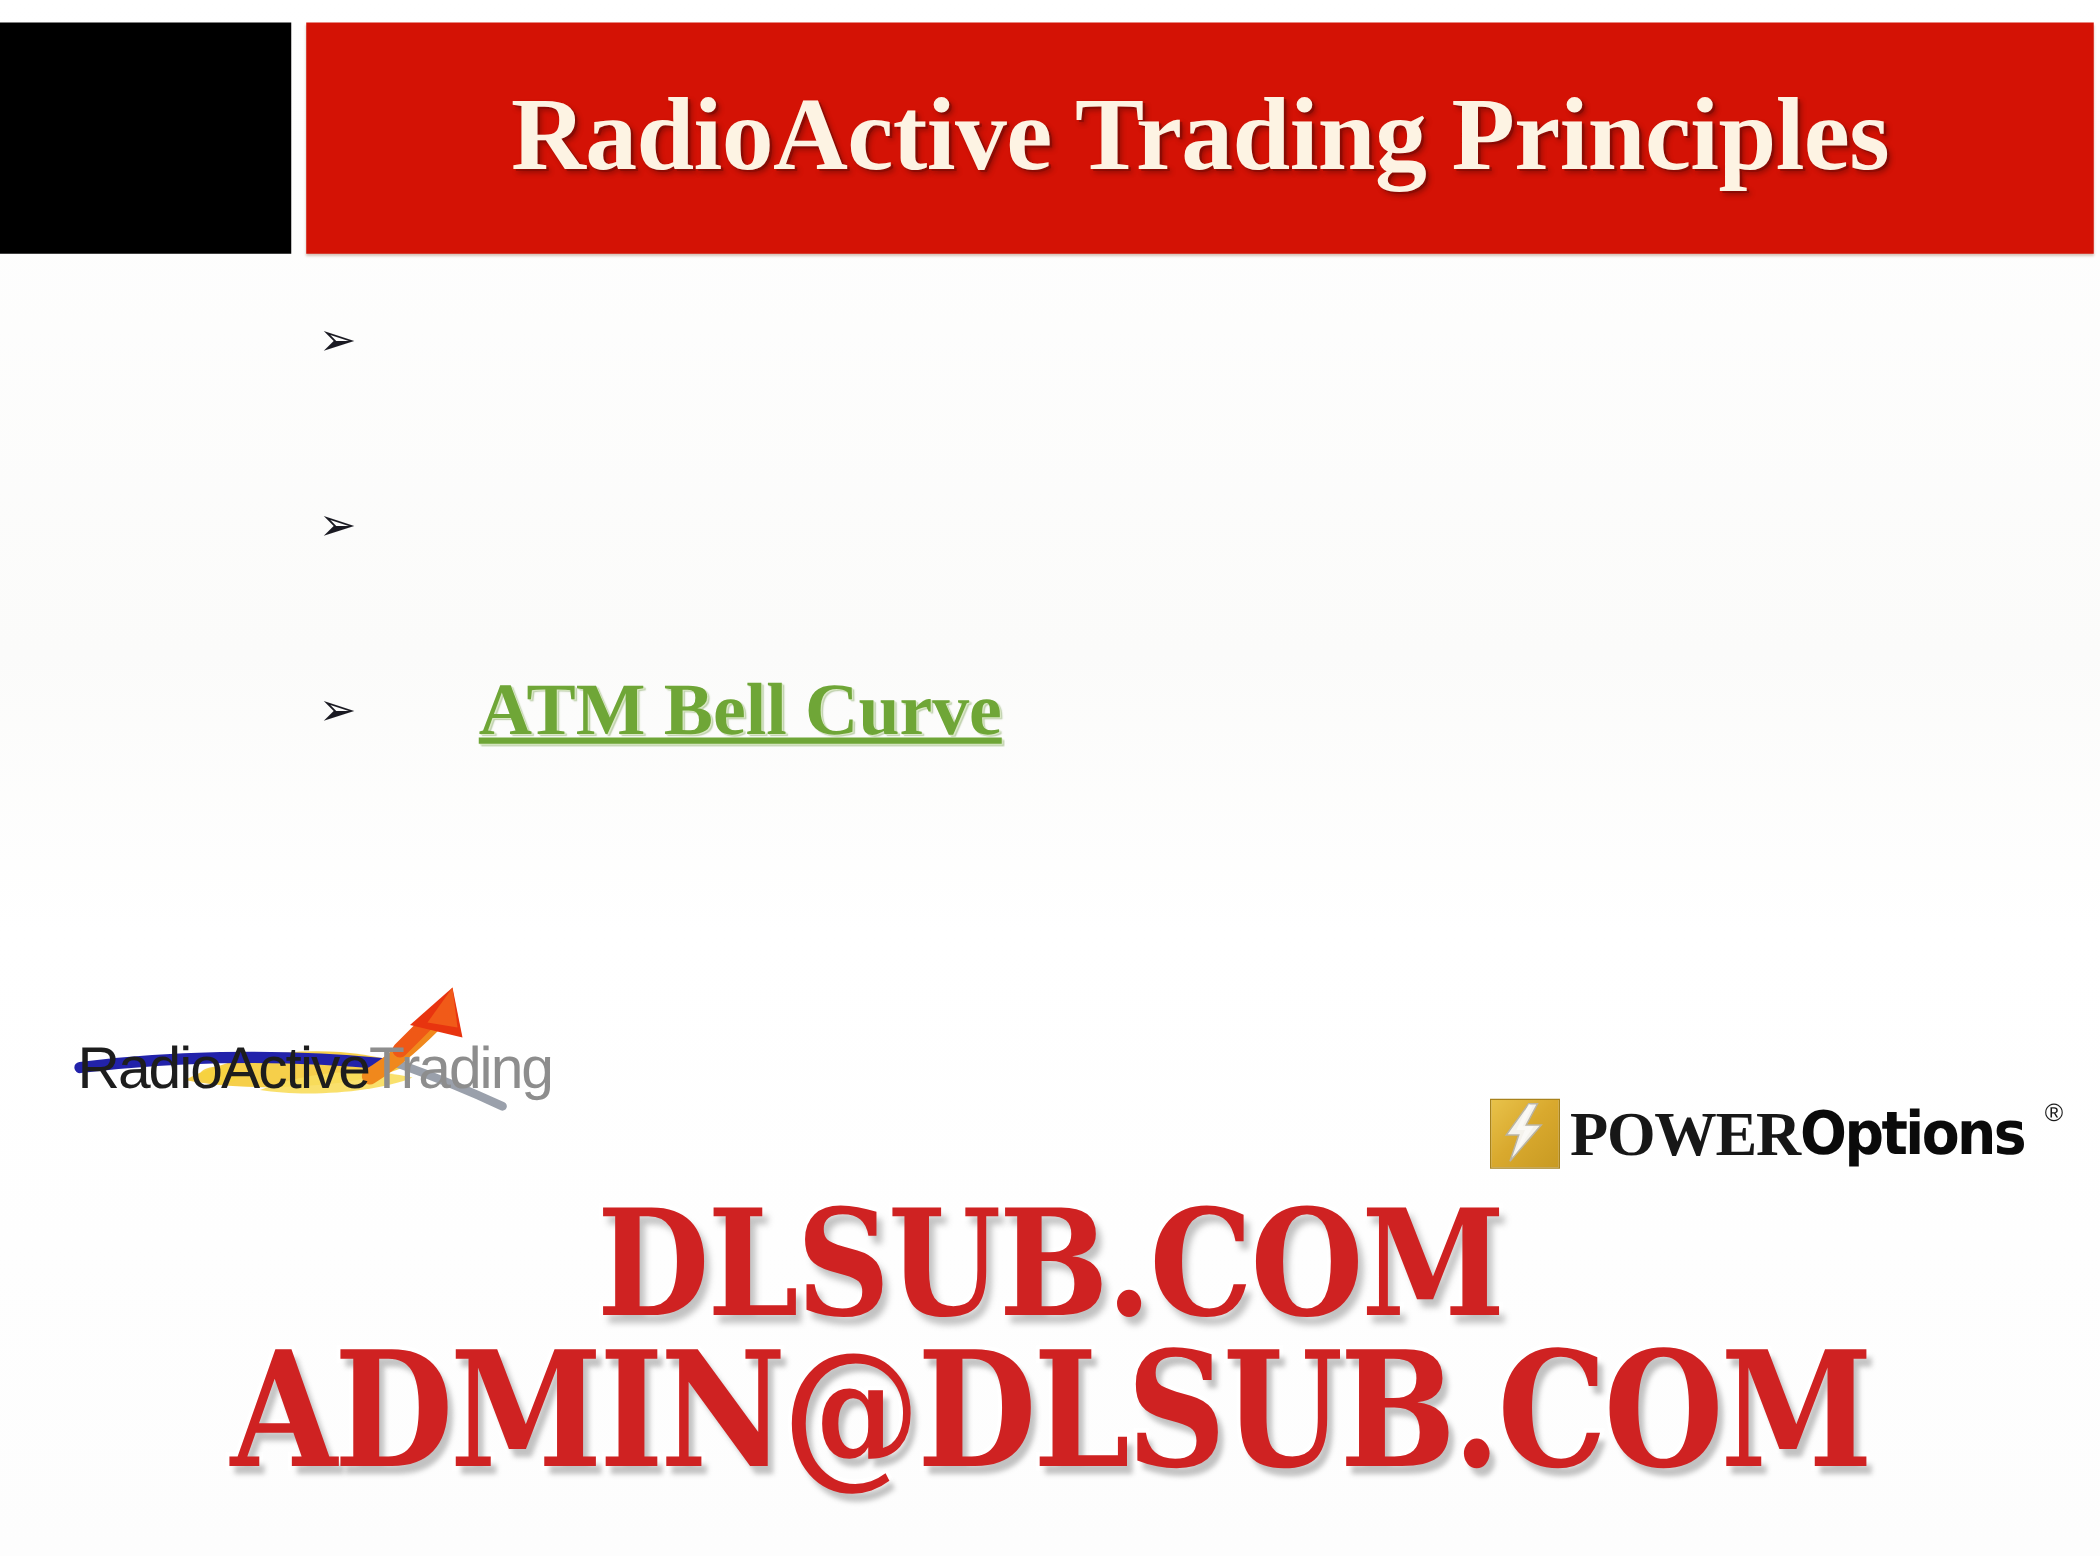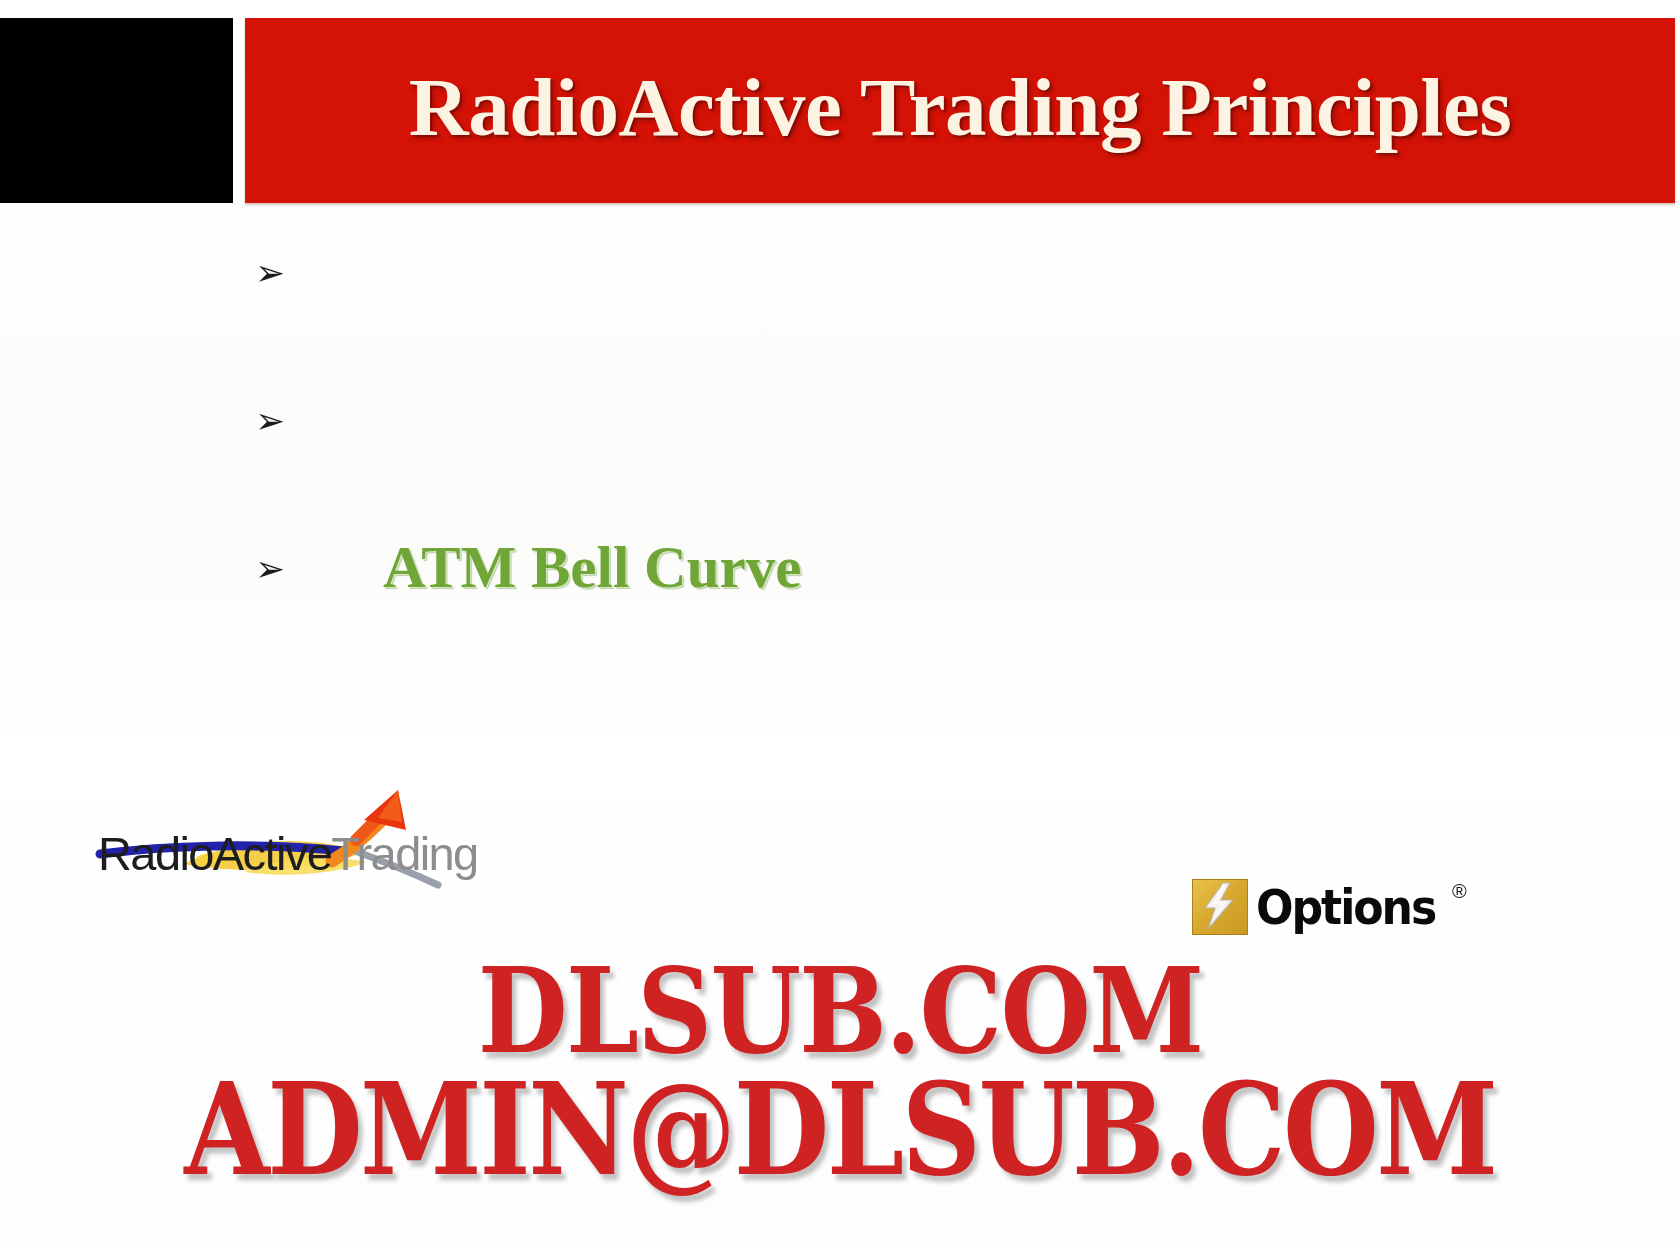--- a/index.html
+++ b/index.html
@@ -99,30 +99,30 @@
   }
   .navy { color: #131b33; }
   .ul   { text-decoration: underline; text-underline-offset: 6px; text-decoration-thickness: 5px; }
   .blk  { color: #0c0c0c; }
   .red  { color: #ee1111; }
   .grn  {
     color: #6fa637;
     text-shadow:
       1px 1px 0 #d9e8c4,
       2px 2px 1px rgba(110,150,70,0.45);
+    text-decoration: underline;
   }
 
   
   .rat-logo {
     position: absolute;
     left: 58px;
     top: 768px;
     width: 400px;
     height: 125px;
-    margin-left: 36px;
   }
   .rat-logo svg { display: block; }
   .rat-wordmark {
     position: absolute;
     left: 4px;
     top: 62px;
     font-family: "Liberation Sans", sans-serif;
     font-size: 47px;
     letter-spacing: -1.6px;
     line-height: 1;
@@ -256,20 +256,21 @@
     <div class="rat-wordmark"><span class="rat-dark">RadioActive</span><span class="rat-gray">Trading</span></div>
   </div>
 
   <div class="po-logo">
     <div class="po-bolt">
       <svg width="52" height="52" viewBox="0 0 52 52">
         <polygon points="30,3 12,28 22,28 15,49 40,20 28,20 37,3" fill="#f4f2ec" stroke="#b9b4a4" stroke-width="1.2"></polygon>
         <polygon points="30,3 20,24 27,24 18,45 34,21 25,21 33,5" fill="#ffffff" opacity="0.55"></polygon>
       </svg>
     </div>
+    <span class="po-power">POWER</span>
       <span class="po-options">Options</span>
       <span class="po-reg">®</span>
   </div>
 
   <div class="wm wm1">DLSUB.COM</div>
   <div class="wm wm2">ADMIN@DLSUB.COM</div>
 
 </div>
 
 </body></html>

